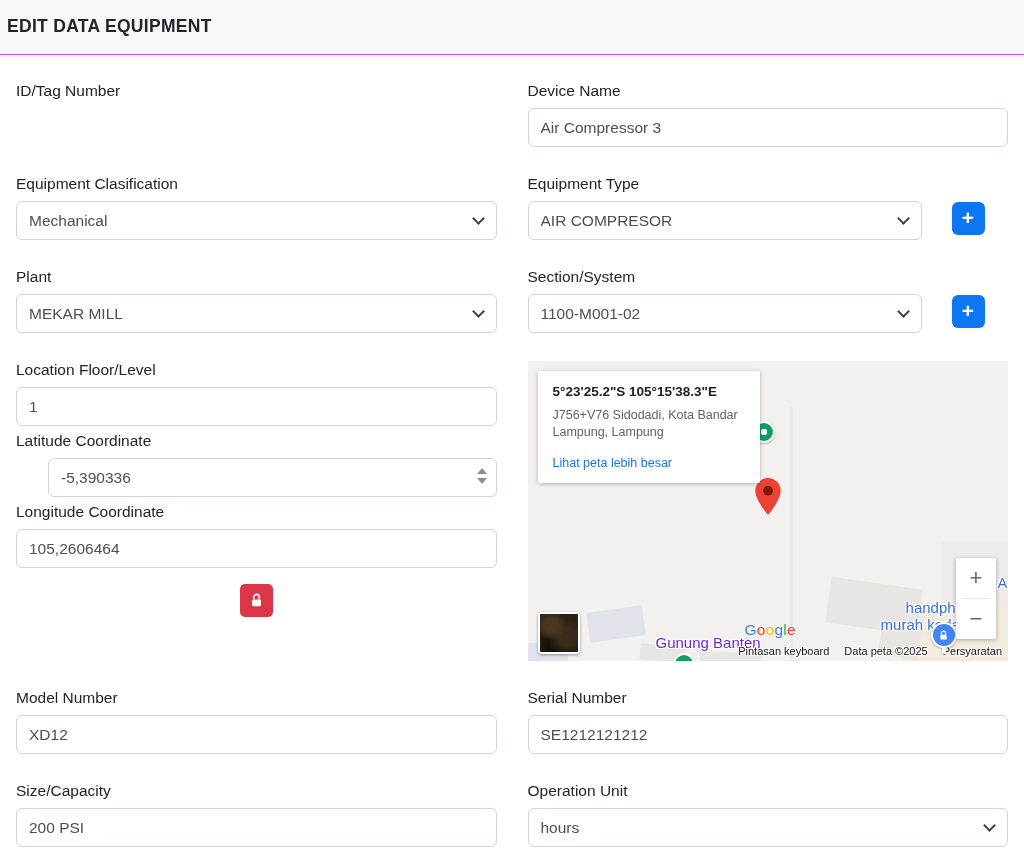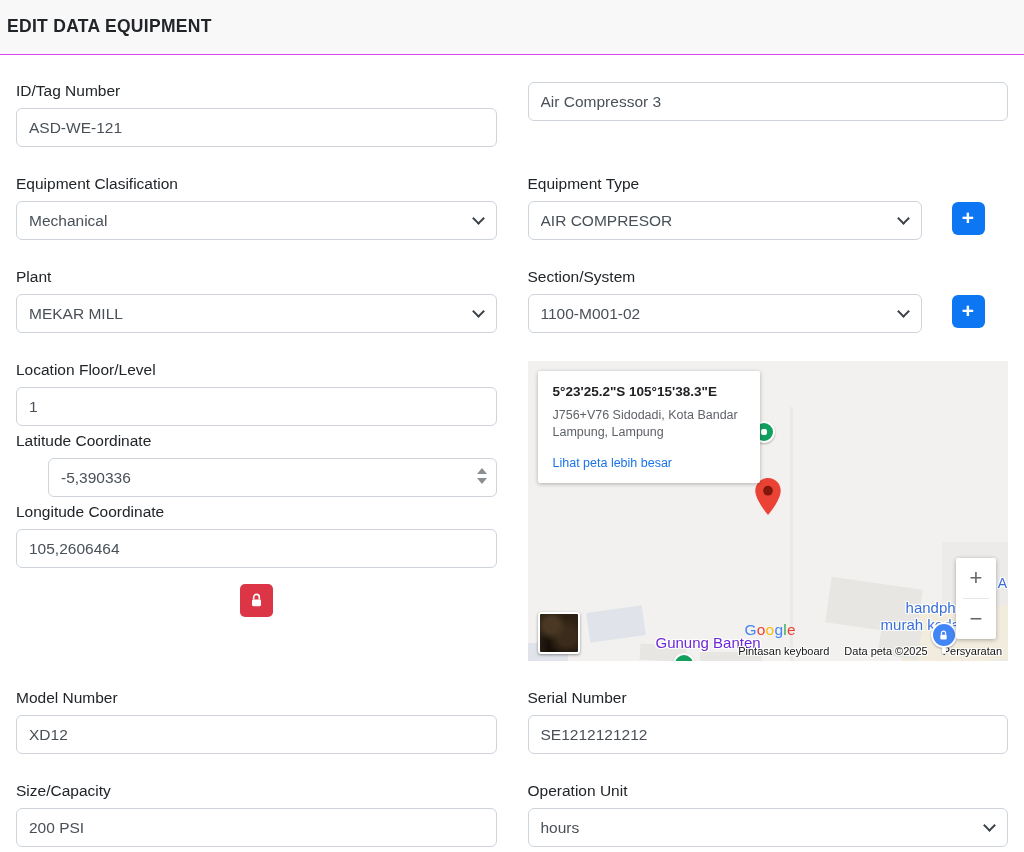--- a/index.html
+++ b/index.html
@@ -144,23 +144,23 @@
 
   <header class="page-header">
     <h1>EDIT DATA EQUIPMENT</h1>
   </header>
 
   <div class="form-area">
 
     <div class="frow">
       <div class="fcol">
         <label class="flabel">ID/Tag Number</label>
-        <input class="ctl" type="text" value="ASD-WE-121" style="">
-      </div>
-      <div class="fcol">
+      </div>
+      <div class="fcol">
+        <label class="flabel">Device Name</label>
         <input class="ctl" type="text" value="Air Compressor 3" style="">
       </div>
     </div>
 
     <div class="frow">
       <div class="fcol">
         <label class="flabel">Equipment Clasification</label>
         <div class="select-wrap">
           <select class="ctl">
             <option>Mechanical</option>

